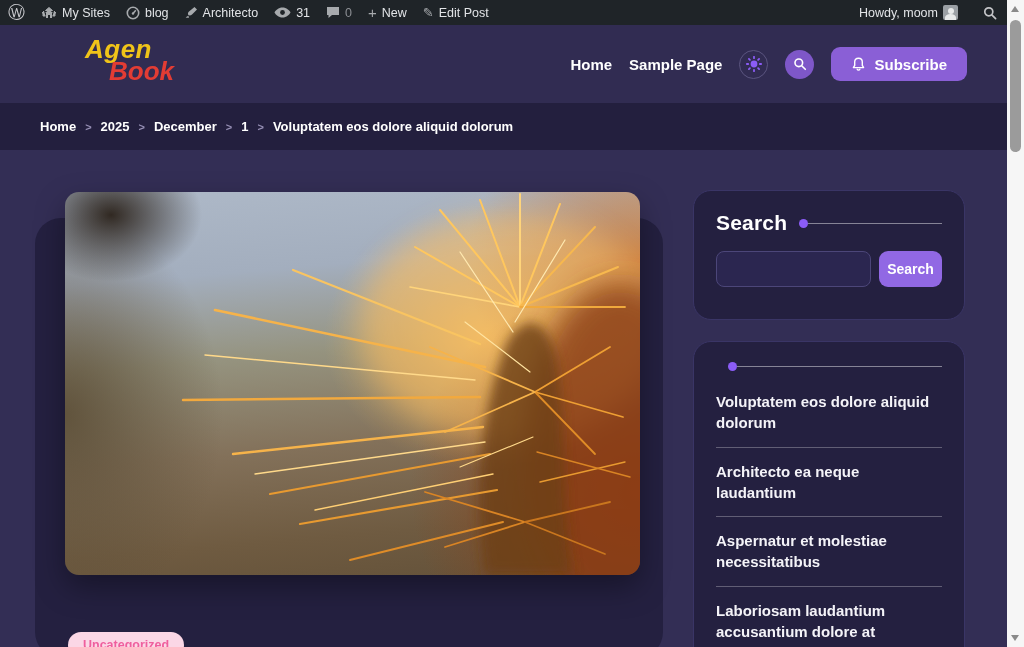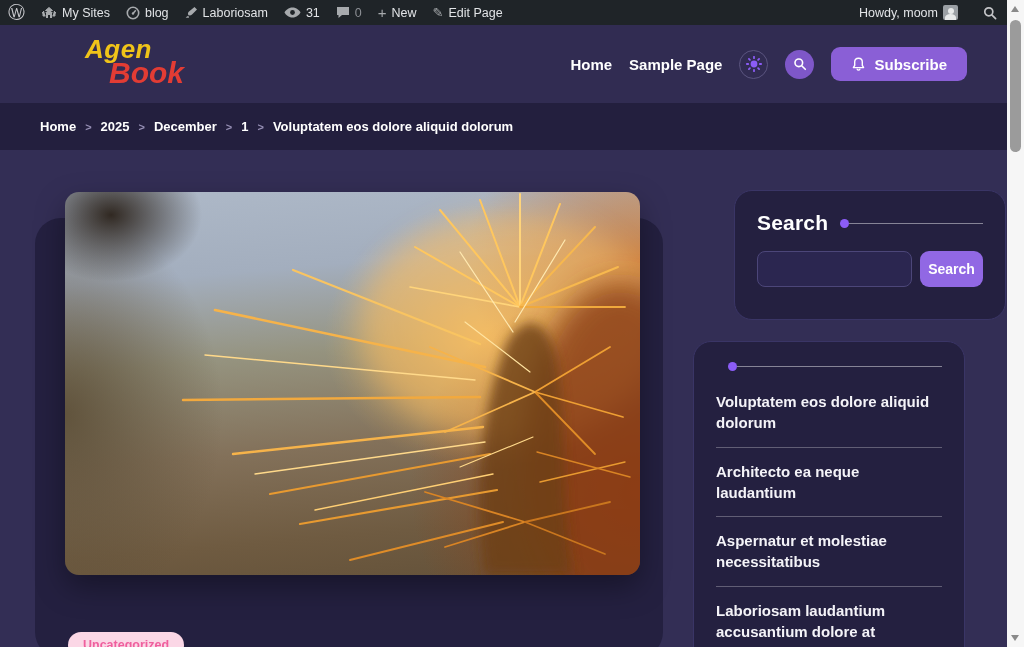--- a/index.html
+++ b/index.html
@@ -19,21 +19,21 @@
   .pencil-glyph { font-size:13px; color:#a7aaad; line-height:1; }
   .plus-glyph { font-size:15px; color:#a7aaad; line-height:1; font-weight:400; }
   .avatar { width:15px; height:15px; border-radius:2px; background:#9ba0a5; position:relative; overflow:hidden; }
   .avatar:before { content:""; position:absolute; left:4.5px; top:2.5px; width:6px; height:6px; border-radius:50%; background:#e7e9ea; }
   .avatar:after  { content:""; position:absolute; left:2px;  top:9px; width:11px; height:7px; border-radius:50% 50% 0 0; background:#e7e9ea; }
 
   
   .siteheader { position:absolute; left:0; top:25px; width:1007px; height:78px; background:#312c52; }
   .logo { position:absolute; left:55px; top:11px; font-style:italic; font-weight:700; line-height:1; cursor:pointer;margin-left:30px; }
   .logo .l1 { display:block; color:#f0c419; font-size:26px; letter-spacing:.5px; }
-  .logo .l2 { display:block; color:#e23c34; font-size:30px; margin:-4px 0 0 24px; }
+  .logo .l2 { display:block; color:#e23c34; font-size:26px; margin:-4px 0 0 24px; }
   .hnav { position:absolute; right:40px; top:0; height:78px; display:flex; align-items:center; gap:17px; }
   .navlink { color:#ffffff; font-weight:700; font-size:15px; cursor:pointer; }
   .iconbtn { width:29px; height:29px; border-radius:50%; display:flex; align-items:center; justify-content:center; cursor:pointer; }
   .theme-toggle { border:1.5px solid #5b5580; background:transparent; }
   .search-circle { background:#7e57c8; }
   .subscribe { height:34px; padding:0 20px; border-radius:9px; background:#8a5fd6; color:#fff;
                font-weight:700; font-size:15px; display:flex; align-items:center; gap:8px; cursor:pointer; }
 
   
   .crumbbar { position:absolute; left:0; top:103px; width:1007px; height:47px; background:#231f3e;
@@ -52,21 +52,21 @@
                 radial-gradient(310px 290px at 100% 78%, rgba(152,62,14,.95), rgba(152,62,14,0) 74%),
                 radial-gradient(230px 190px at 73% 38%, rgba(255,196,98,.8), rgba(255,196,98,0) 70%),
                 linear-gradient(175deg,#aeb9c8 0%,#a3aebe 22%,#95937f 42%,#83715a 64%,#6f5b41 85%,#635139 100%); }
   .featured svg { position:absolute; inset:0; width:100%; height:100%; }
   .cat-pill { position:absolute; left:68px; top:605px; height:26px; padding:0 15px; border-radius:13px;
               background:#fbd7e6; color:#ef5f9e; font-size:12.5px; font-weight:700;
               display:flex; align-items:center; cursor:pointer;margin-top:27px; }
 
   
   .widget { position:absolute; background:#242040; border:1px solid #3a3566; border-radius:18px; padding:20px 22px; }
-  .w-search { left:693px; top:190px; width:272px; height:130px;margin-left:41px; }
+  .w-search { left:693px; top:190px; width:272px; height:130px; }
   .w-recent { left:693px; top:341px; width:272px; height:390px; }
   .w-head { display:flex; align-items:center; }
   .w-title { color:#fff; font-size:21px; font-weight:800; letter-spacing:.2px; }
   .w-dot { width:9px; height:9px; border-radius:50%; background:#8b5cf6; margin-left:12px; flex:0 0 auto; }
   .w-line { flex:1; height:1px; background:rgba(255,255,255,.45); }
   .s-row { display:flex; margin-top:16px; gap:8px; }
   .s-input { width:155px; height:36px; border-radius:8px; border:1.5px solid #4c4679; background:#2b2650; outline:none; color:#fff; padding:0 10px; font-size:14px; }
   .s-btn { width:68px; height:36px; border:none; border-radius:9px; background:#9168e4; color:#fff; font-weight:700; font-size:14px; cursor:pointer; font-family:inherit; }
   .postlist { margin-top:7px; }
   .postitem { display:block; padding:13px 0; border-bottom:1px solid rgba(255,255,255,.28);
@@ -103,42 +103,42 @@
             <line x1="7" y1="7.5" x2="9.8" y2="4.2" stroke="#a7aaad" stroke-width="1.5"></line>
             <circle cx="7" cy="7.5" r="1.2" fill="#a7aaad"></circle>
           </svg>
         <span>blog</span>
       </span>
       <span class="ab-item">
         <svg width="13" height="13" viewBox="0 0 13 13">
             <path d="M9.5 1 L12 3.5 L7 8.5 C6 9.7 4.2 9.9 3.4 9.1 C2.6 8.3 2.9 6.6 4 5.6 Z" fill="#a7aaad"></path>
             <path d="M3.2 9.4 C2.5 10.4 1.6 10.8 0.6 11 C1.4 11.9 3 12.2 4.1 11.4 Z" fill="#a7aaad"></path>
           </svg>
-        <span>Laboriosam</span>
+        <span>Architecto</span>
       </span>
       <span class="ab-item">
         <svg width="17" height="11" viewBox="0 0 17 11">
             <path d="M8.5 0.5 C4.5 0.5 1.6 3.2 0.5 5.5 C1.6 7.8 4.5 10.5 8.5 10.5 C12.5 10.5 15.4 7.8 16.5 5.5 C15.4 3.2 12.5 0.5 8.5 0.5 Z" fill="#a7aaad"></path>
             <circle cx="8.5" cy="5.5" r="2.4" fill="#1f2428"></circle>
           </svg>
         <span>31</span>
       </span>
       <span class="ab-item">
         <svg width="14" height="13" viewBox="0 0 14 13">
             <path d="M1 1 H13 V9 H6 L2.5 12 V9 H1 Z" fill="#a7aaad"></path>
           </svg>
         <span class="ab-muted">0</span>
       </span>
       <span class="ab-item">
         <span class="plus-glyph">+</span>
         <span>New</span>
       </span>
       <span class="ab-item">
         <span class="pencil-glyph">✎</span>
-        <span>Edit Page</span>
+        <span>Edit Post</span>
       </span>
     </div>
     <div class="ab-right">
       <span class="ab-item">
         <span>Howdy, moom</span>
         <span class="avatar"></span>
       </span>
       <span class="ab-item">
         <svg width="14" height="14" viewBox="0 0 14 14">
             <circle cx="5.8" cy="5.8" r="4" fill="none" stroke="#c3c4c7" stroke-width="1.7"></circle>

